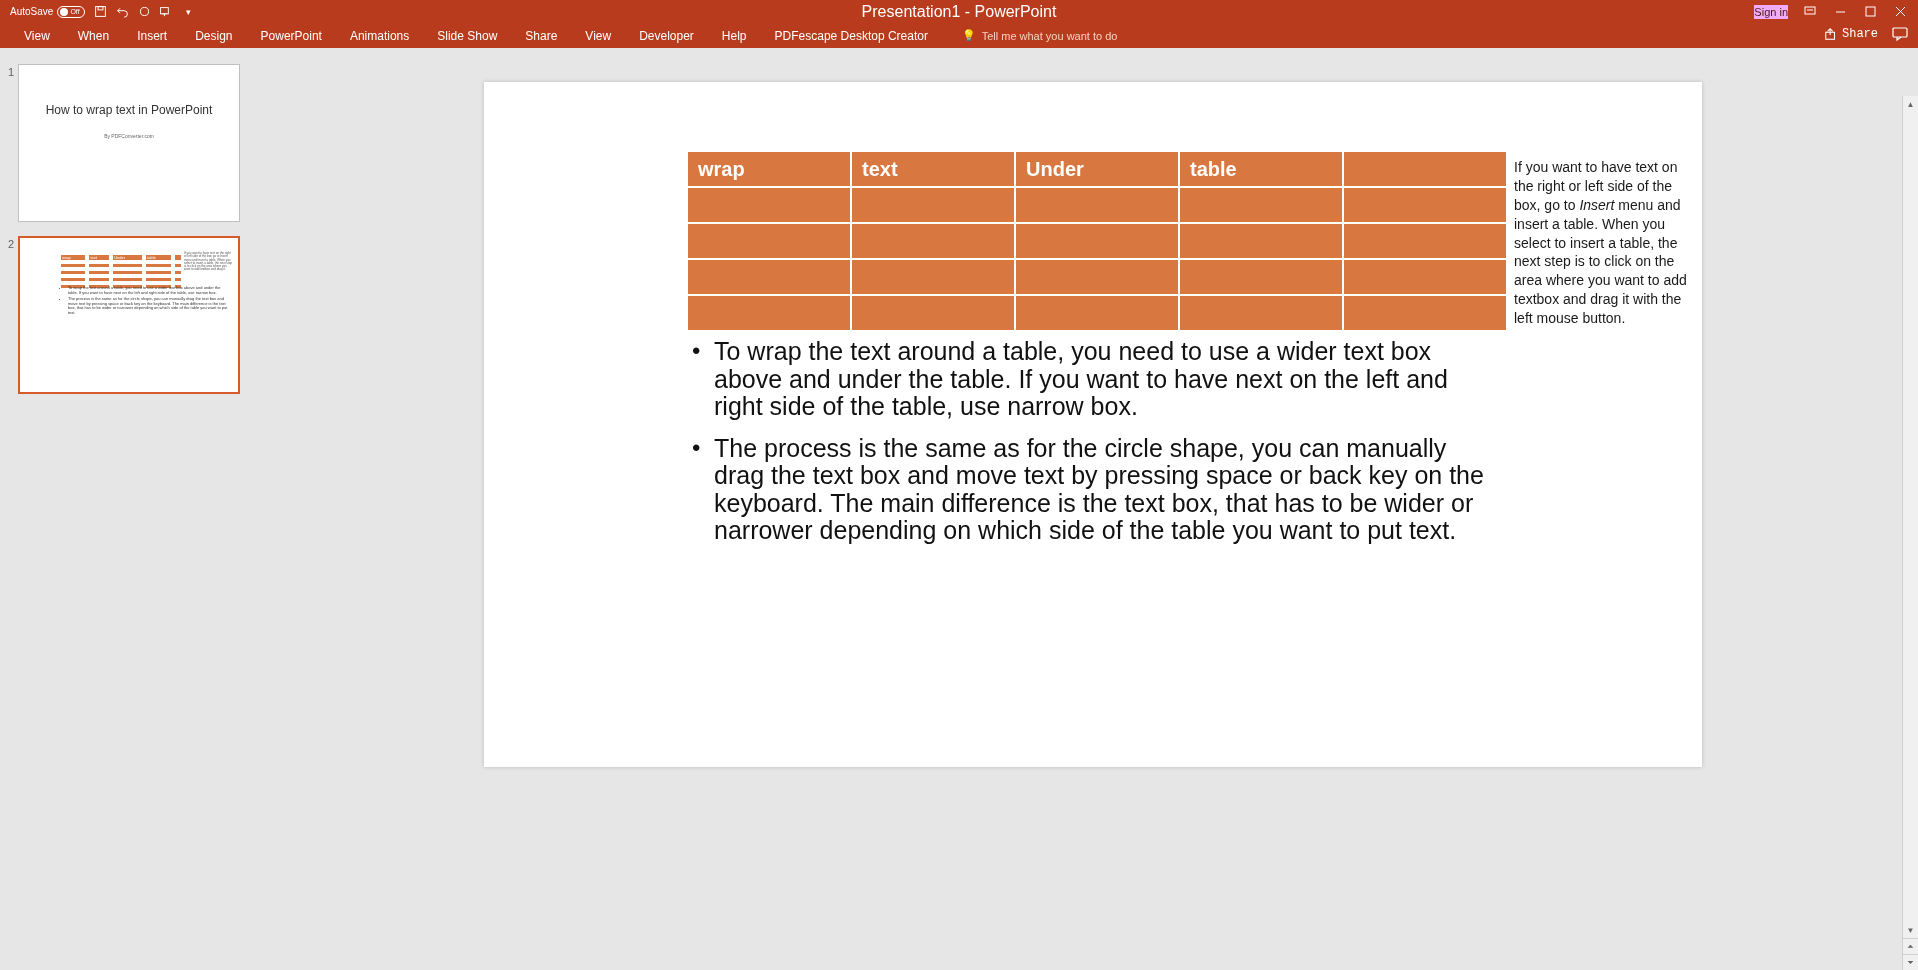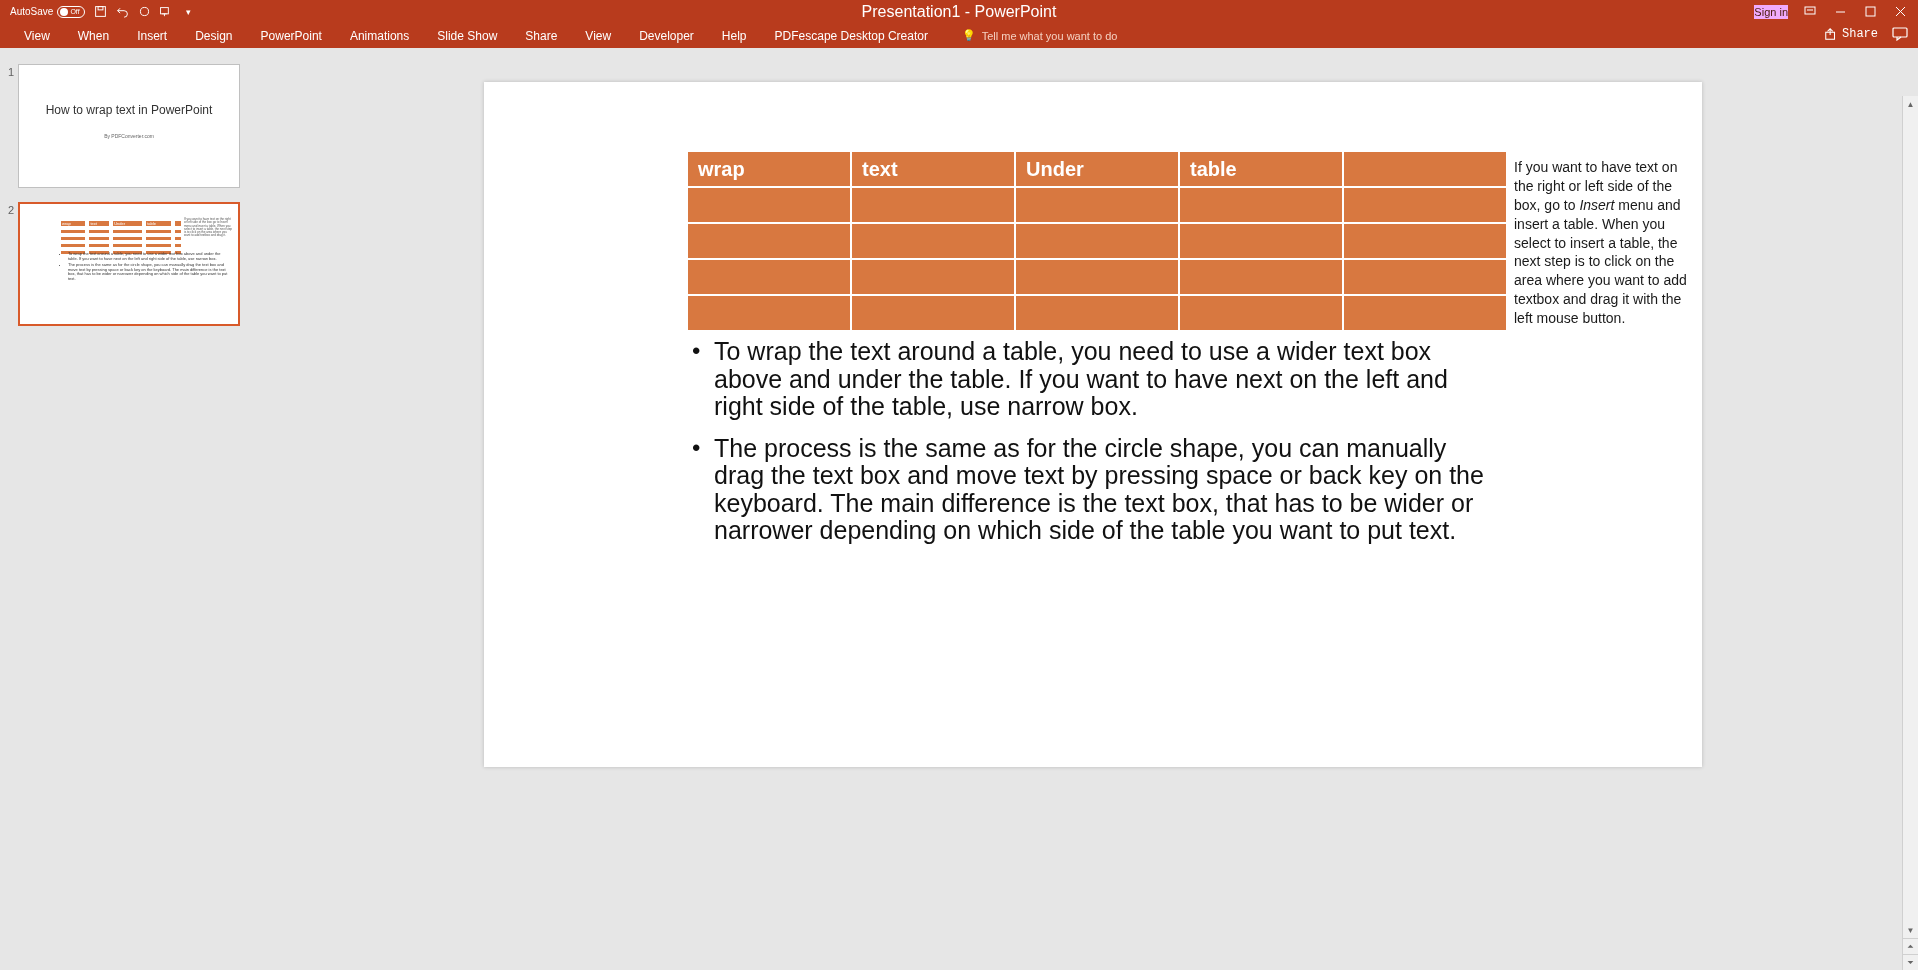--- a/index.html
+++ b/index.html
@@ -22,21 +22,21 @@
 .ribbon-tab { padding: 4px 14px; cursor: pointer; }
 .tell-me { display: flex; align-items: center; gap: 6px; margin-left: 20px; font-size: 11px; color: #f5d0c0; }
 .ribbon-right { margin-left: auto; display: flex; align-items: center; gap: 14px; }
 .share-btn { display: flex; align-items: flex-start; gap: 4px; font-size: 12px; font-family: Liberation Mono, monospace; }
 
 
 .main-area { display: flex; height: calc(970px - 48px); position: relative; }
 .slides-panel { width: 268px; background: #e6e6e6; padding: 16px 12px 0 4px; overflow-y: auto; }
 .slide-thumb-row { display: flex; align-items: flex-start; margin-bottom: 14px; }
 .slide-num { font-size: 11px; color: #606060; width: 14px; text-align: right; padding-top: 2px; padding-right: 4px;}
-.thumb { width: 222px; height: 124px; background: #fff; border: 1px solid #c0c0c0; position: relative; overflow: hidden; }
+.thumb { width: 222px; height: 158px; background: #fff; border: 1px solid #c0c0c0; position: relative; overflow: hidden; }
 .thumb.selected { border: 2px solid #d85a2a; }
 .thumb1-title { position: absolute; top: 38px; left: 0; right: 0; text-align: center; font-size: 12px; color: #333; }
 .thumb1-sub { position: absolute; top: 68px; left: 0; right: 0; text-align: center; font-size: 5px; color: #666; }
 .thumb2-table { position: absolute; top: 14px; left: 38px; width: 126px; }
 .thumb2-table td { background: #d87840; border: 1px solid #fff; height: 5px; font-size: 4px; color: #fff; padding: 0 1px; }
 .thumb2-side { position: absolute; top: 14px; right: 4px; width: 50px; font-size: 3px; line-height: 1.1; color: #555; }
 .thumb2-bullets { position: absolute; top: 48px; left: 42px; right: 10px; font-size: 4px; color: #333; line-height: 1.15; }
 .thumb2-bullets li { list-style: disc; margin-left: 6px; margin-bottom: 2px;}
 
 .editor-area { flex: 1; background: #e6e6e6; position: relative; display: flex; justify-content: center; align-items: flex-start; padding-top: 34px; }

